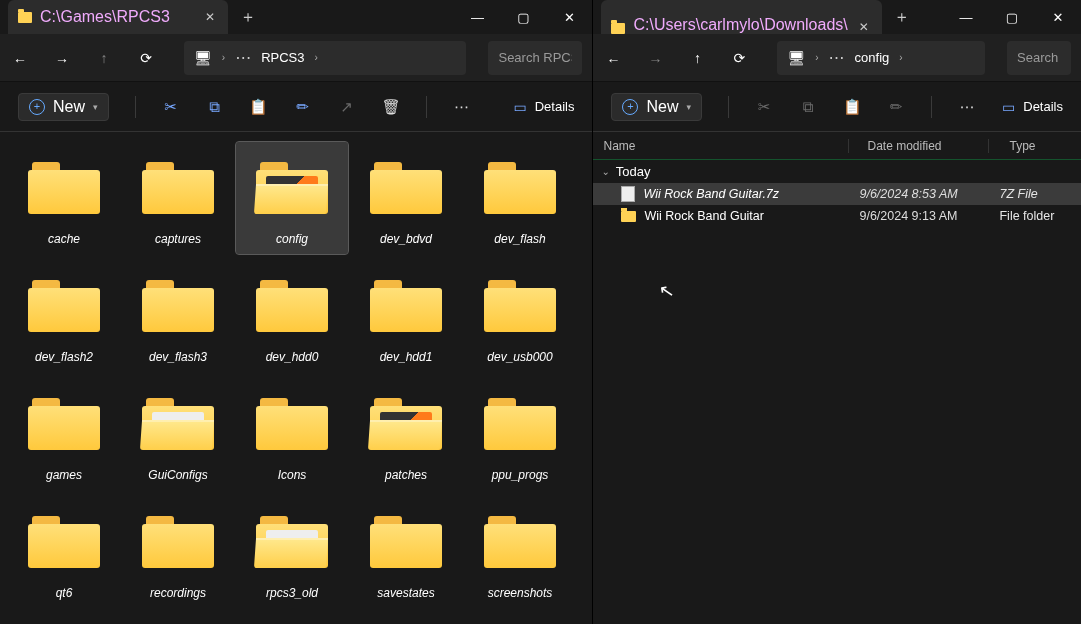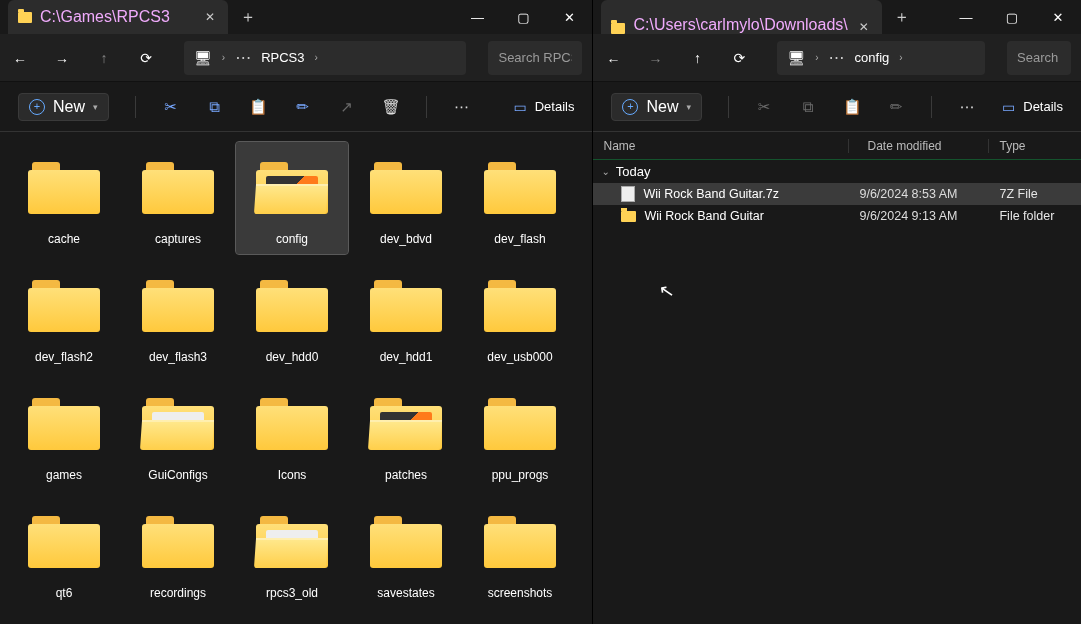--- a/index.html
+++ b/index.html
@@ -38,44 +38,44 @@
   .tbicon { color: #78a8ff; font-size: 15px; width: 18px; text-align: center; }
   .tbicon.dim { color: #6a6a6a; }
   .tbicon.white { color: #ddd; }
   .sep { width: 1px; height: 22px; background: #3a3a3a; }
   .details { margin-left: auto; display: flex; align-items: center; gap: 8px; color: #fff; font-size: 13px; }
   .details .ic { color: #78a8ff; font-size: 14px; }
 
   
   .grid { flex: 1; overflow-y: auto; padding: 10px 8px; background: #191919; }
   .gridinner { display: grid; grid-template-columns: repeat(5, 112px); gap: 6px 2px; }
-  .folderitem { width: 112px; height: 112px; display: flex; flex-direction: column; align-items: center; justify-content: flex-end; gap: 18px; padding-bottom: 8px; border-radius: 3px; }
+  .folderitem { width: 112px; height: 112px; display: flex; flex-direction: column; align-items: center; justify-content: flex-end; gap: 18px; padding-bottom: 8px; border-radius: 3px; font-style: italic; }
   .folderitem.sel { background: #3a3a3a; outline: 1px solid #5a5a5a; }
   .folder-ic { width: 72px; height: 52px; position: relative; }
   .folder-back { position: absolute; top: 0; left: 4px; width: 28px; height: 12px; background: #f4b942; border-radius: 3px 3px 0 0; }
   .folder-body { position: absolute; bottom: 0; width: 72px; height: 44px; background: linear-gradient(#ffe079, #ffc93c); border-radius: 3px; }
   .folder-body.open::before { content:""; position:absolute; top:6px; left:10px; width:52px; height:24px; background:#333; border-radius:2px; }
   .folder-body.open.orange::before { background: linear-gradient(135deg,#333 50%, #ff7a1a 50%); }
   .folder-body.open.doc::before { background:#eee; }
   .folder-front { position:absolute; bottom:0; width:72px; height:30px; background: linear-gradient(#ffe98f,#ffcf4a); border-radius: 0 0 3px 3px; transform: skewX(-4deg) translateX(-1px); box-shadow: inset 0 2px 0 rgba(255,255,255,.3); }
   .folder-label { font-size: 12px; color: #fff; text-align: center; }
 
   
   .listhdr { display: flex; align-items: center; height: 28px; background: #191919; border-bottom: 1px solid #14532d; font-size: 12px; color: #bbb; }
   .col-name { flex: 0 0 256px; padding-left: 10px; border-right: 1px solid #333; }
   .col-date { flex: 0 0 140px; padding-left: 18px; border-right: 1px solid #333; }
-  .col-type { flex: 1; padding-left: 10px; }
+  .col-type { flex: 1; padding-left: 20px; }
   .listbody { flex: 1; background: #191919; position: relative; }
   .group { display: flex; align-items: center; gap: 6px; padding: 4px 8px; font-size: 13px; color: #fff; }
   .group .chev { font-size: 10px; color: #aaa; }
   .row { display: flex; align-items: center; height: 22px; font-size: 12.5px; }
   .row .c-name { flex: 0 0 256px; padding-left: 28px; display: flex; align-items: center; gap: 8px; }
   .row .c-date { flex: 0 0 140px; padding-left: 10px; color: #ddd; }
   .row .c-type { flex: 1; padding-left: 10px; color: #e5e5e5; }
-  .row.sel { background: #3b3b3b; }
+  .row.sel { background: #3b3b3b; font-style: italic; }
   .ic-file { width: 14px; height: 16px; background: #eee; border: 1px solid #aaa; position: relative; }
   .ic-folder-s { width: 15px; height: 11px; background: #ffd255; border-radius: 1px; position: relative; }
   .ic-folder-s::before { content: ""; position: absolute; top: -3px; left: 0; width: 6px; height: 3px; background: #ffd255; }
 
   .cursor { position: absolute; left: 66px; top: 120px; font-size: 18px; color: #fff; pointer-events: none; transform: rotate(-10deg); }
 
   ::-webkit-scrollbar { width: 8px; }
   ::-webkit-scrollbar-thumb { background: #555; border-radius: 4px; }
   ::-webkit-scrollbar-track { background: #222; }
 </style>

